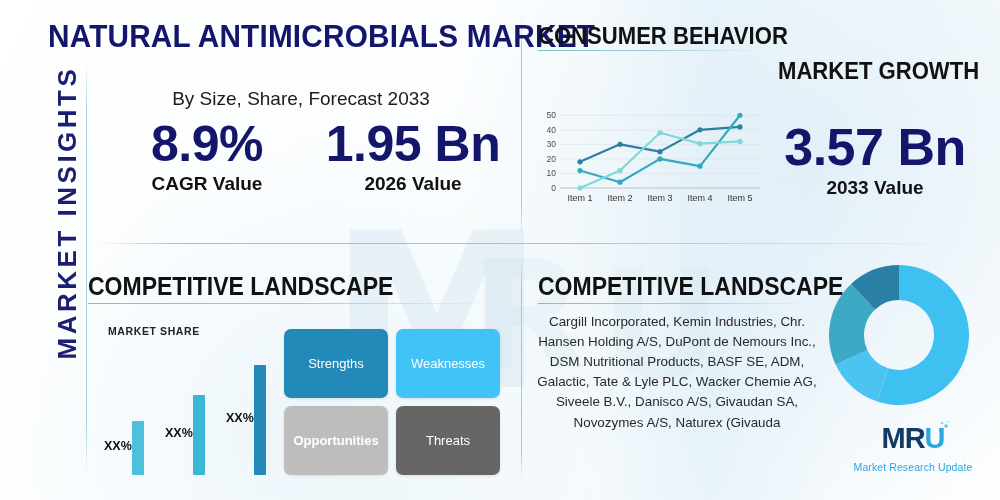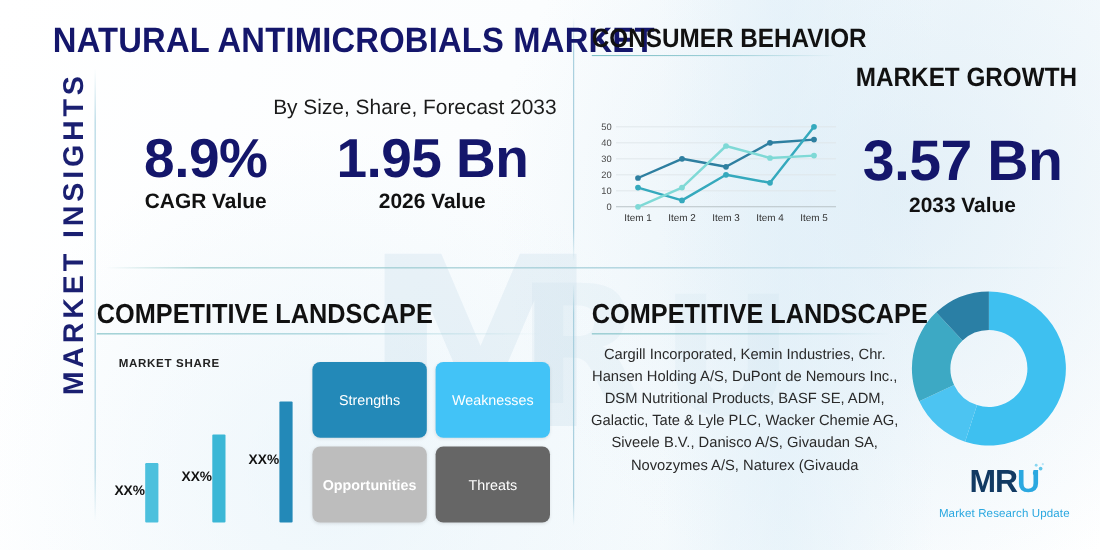--- a/index.html
+++ b/index.html
@@ -79,25 +79,25 @@
     letter-spacing:0.2px;
     color:#14166b;
     transform:scaleX(0.93);
     transform-origin:left center;
     white-space:nowrap;
   }
 
   
   .subtitle {
     position:absolute; left:96px; top:88px; width:410px;
-    text-align:right;
+    text-align:center;
     font-size:19px; color:#1b1b1b;
     white-space:nowrap;
   }
-  .kpi-row { position:absolute; left:84px; top:118px; width:412px; display:flex; }
+  .kpi-row { position:absolute; left:104px; top:118px; width:412px; display:flex; }
   .kpi { flex:1; text-align:center; }
   .kpi-num {
     font-family:"Liberation Sans Narrow","Liberation Sans", sans-serif;
     font-weight:bold;
     font-size:50px;
     color:#14166b;
     line-height:1.05;
     letter-spacing:-0.5px;
   }
   .kpi-lbl {

